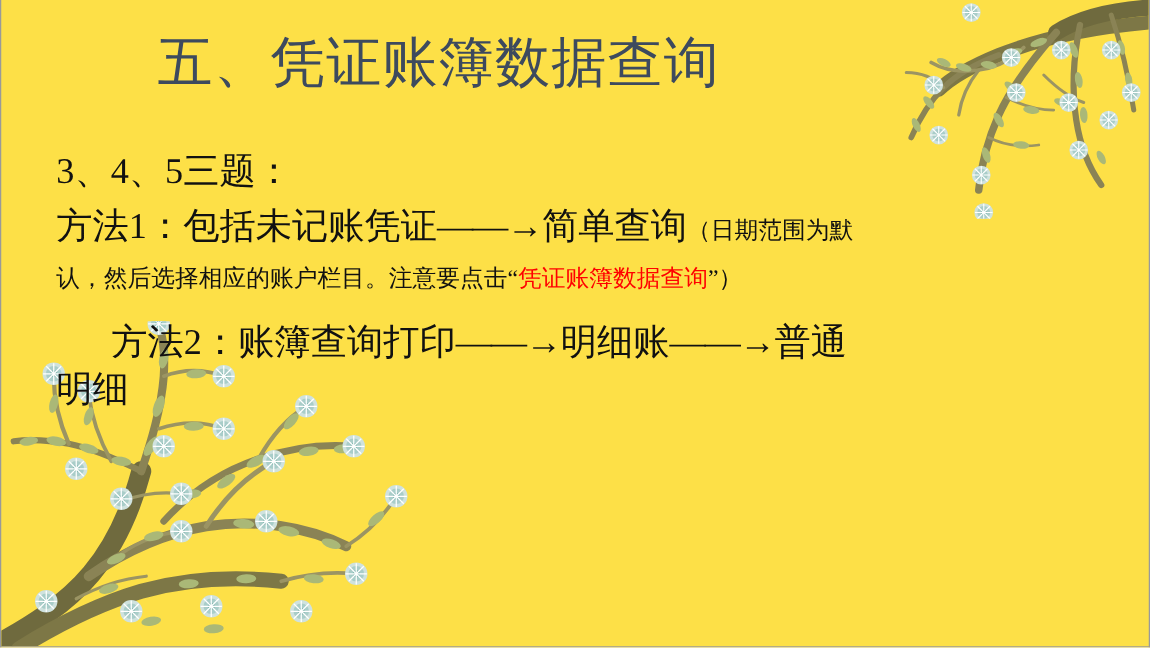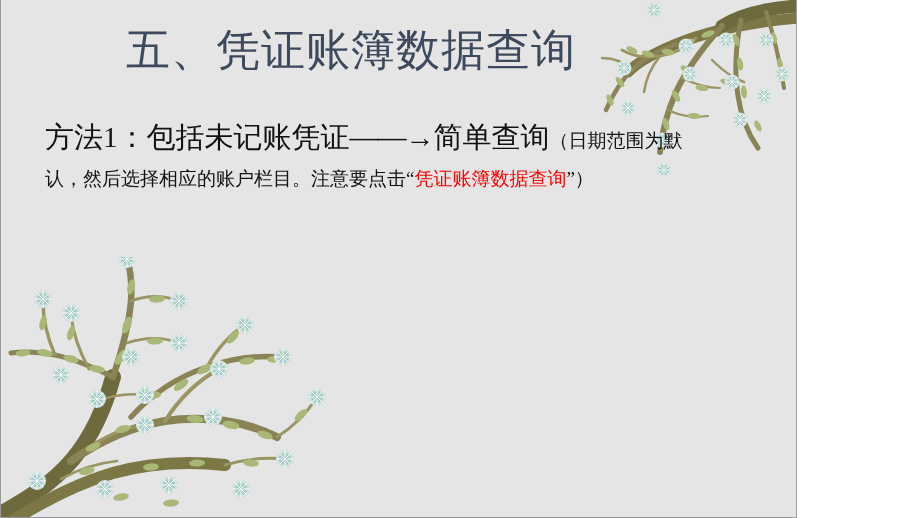--- a/index.html
+++ b/index.html
@@ -6,23 +6,23 @@
     margin: 0;
     padding: 0;
     background: #ffffff;
   }
   body {
     font-family: "Liberation Sans", "DejaVu Sans", sans-serif;
   }
 
   .slide {
     position: relative;
-    width: 797px;
+    width: 920px;
     height: 518px;
-    background: #e5e5e5;
+    background: #fde047;
     overflow: hidden;
     box-sizing: border-box;
     border-left: 1px solid #9a9a9a;
     border-right: 1px solid #9a9a9a;
     border-bottom: 1px solid #9a9a9a;
   }
 
   
   .decor {
     position: absolute;
@@ -260,22 +260,28 @@
     </svg>
   </div>
 
   <div class="content">
 
     <div class="title">五、凭证账簿数据查询</div>
 
     <div class="body-block">
 
 
+      <div class="line l2">
+        <span>3、4、5三题：</span>
+      </div>
 
       <div class="line l3">
         <span>方法1：包括未记账凭证</span><span class="arrow">——→</span><span>简单查询</span><span class="small-note"><span>（日期范围为默认，然后选择相应的账户栏目。注意要点击“</span><span class="red">凭证账簿数据查询</span><span>”）</span></span>
       </div>
 
+      <div class="line l4">
+        <span class="hang2"><span>方法2：账簿查询打印</span><span class="arrow">——→</span><span>明细账</span><span class="arrow">——→</span><span>普通明细</span></span>
+      </div>
 
     </div>
 
   </div>
 </div>
 
 </body></html>

